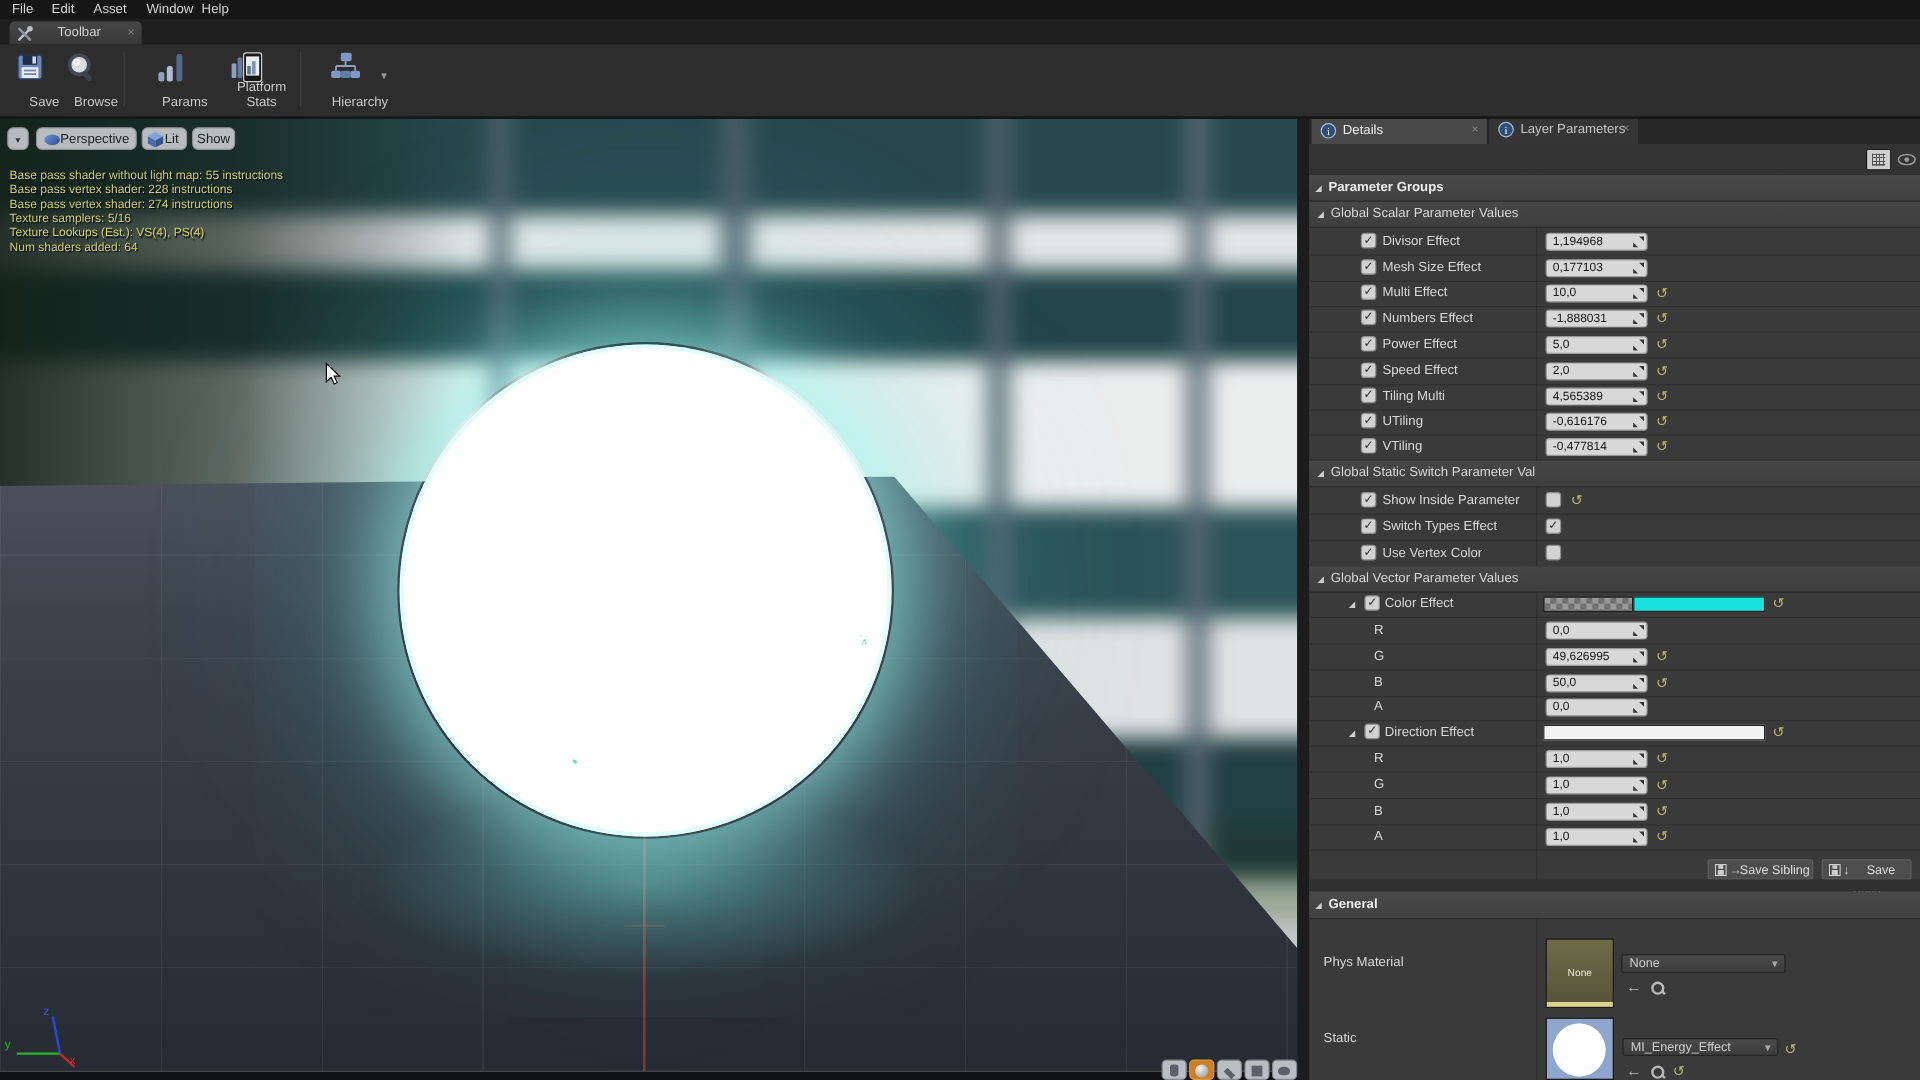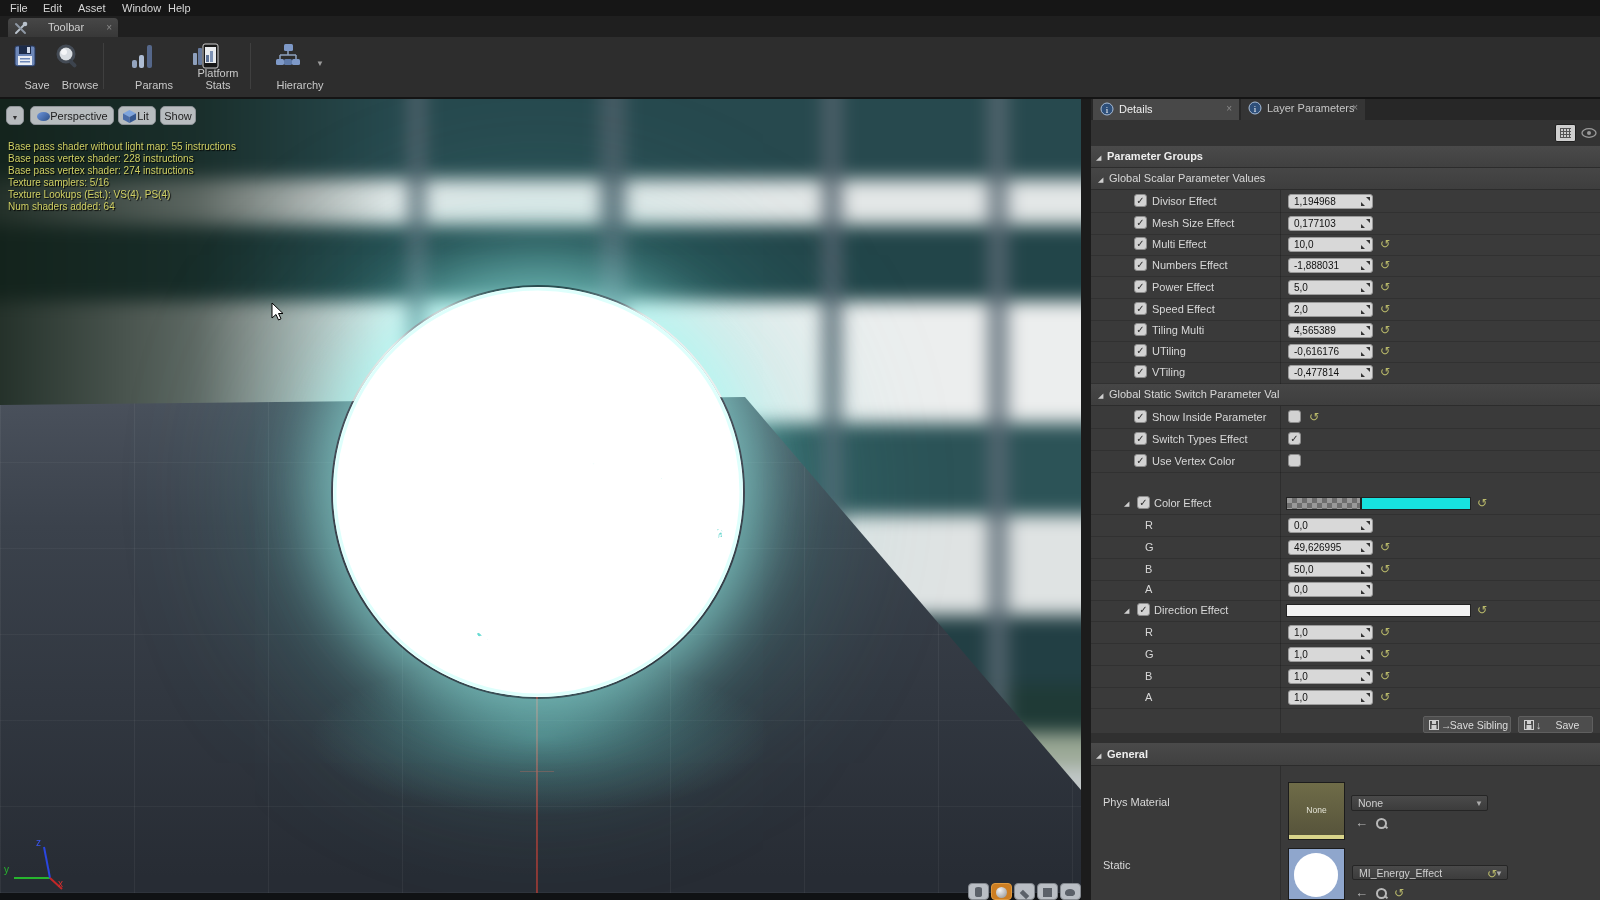--- a/index.html
+++ b/index.html
@@ -443,20 +443,24 @@
     <span class="cb" style="left:43px">✓</span>
     <span class="plabel" style="left:61px">Switch Types Effect</span>
     <span class="cb" style="left:197px">✓</span>
   </div>
   <div class="prow" style="top:354px">
     <span class="cb" style="left:43px">✓</span>
     <span class="plabel" style="left:61px">Use Vertex Color</span>
     <span class="cb" style="left:197px"></span>
   </div>
 
+  <div class="sec" style="top:375px">
+    <span class="tri" style="left:7px">◢</span>
+    <span class="tt" style="left:18px;width:170px">Global Vector Parameter Values</span>
+  </div>
   <div class="prow" style="top:396px">
     <span class="tri" style="left:33px;top:7px">◢</span>
     <span class="cb" style="left:46px">✓</span>
     <span class="plabel" style="left:63px">Color Effect</span>
     <span class="swatch checker" style="left:195px;width:75px"></span>
     <span class="swatch" style="left:270px;width:110px;background:#17e2df"></span>
     <span class="rst" style="left:386px">↺</span>
   </div>
   <div class="prow" style="top:418px">
     <span class="plabel" style="left:54px">R</span>
@@ -567,21 +571,21 @@
   <span class="mag" style="left:284px;top:720px"></span>
 
   <span class="plabel" style="left:12px;top:758px;position:absolute">Static</span>
   <div class="thumb" style="top:751px;height:52px">
     <svg width="55" height="50" viewBox="0 0 55 50">
       <rect x="0" y="0" width="55" height="50" fill="#8fa6cc"></rect>
       <circle cx="27" cy="26" r="22" fill="#b9c9e4"></circle>
       <circle cx="27" cy="26" r="22" fill="#ffffff" filter="url(#spots2)"></circle>
     </svg>
   </div>
-  <div class="drop" style="left:261px;top:768px;width:156px;height:15px">
+  <div class="drop" style="left:261px;top:768px;width:130px;height:15px">
     <span class="dl">MI_Energy_Effect</span>
     <span class="caret">▼</span>
   </div>
   <span class="rst" style="left:396px;top:770px;position:absolute">↺</span>
   <span class="miniicon" style="left:264px;top:789px">←</span>
   <span class="mag" style="left:284px;top:790px"></span>
   <span class="rst" style="left:303px;top:789px;position:absolute">↺</span>
 </div>
 
 </body></html>

